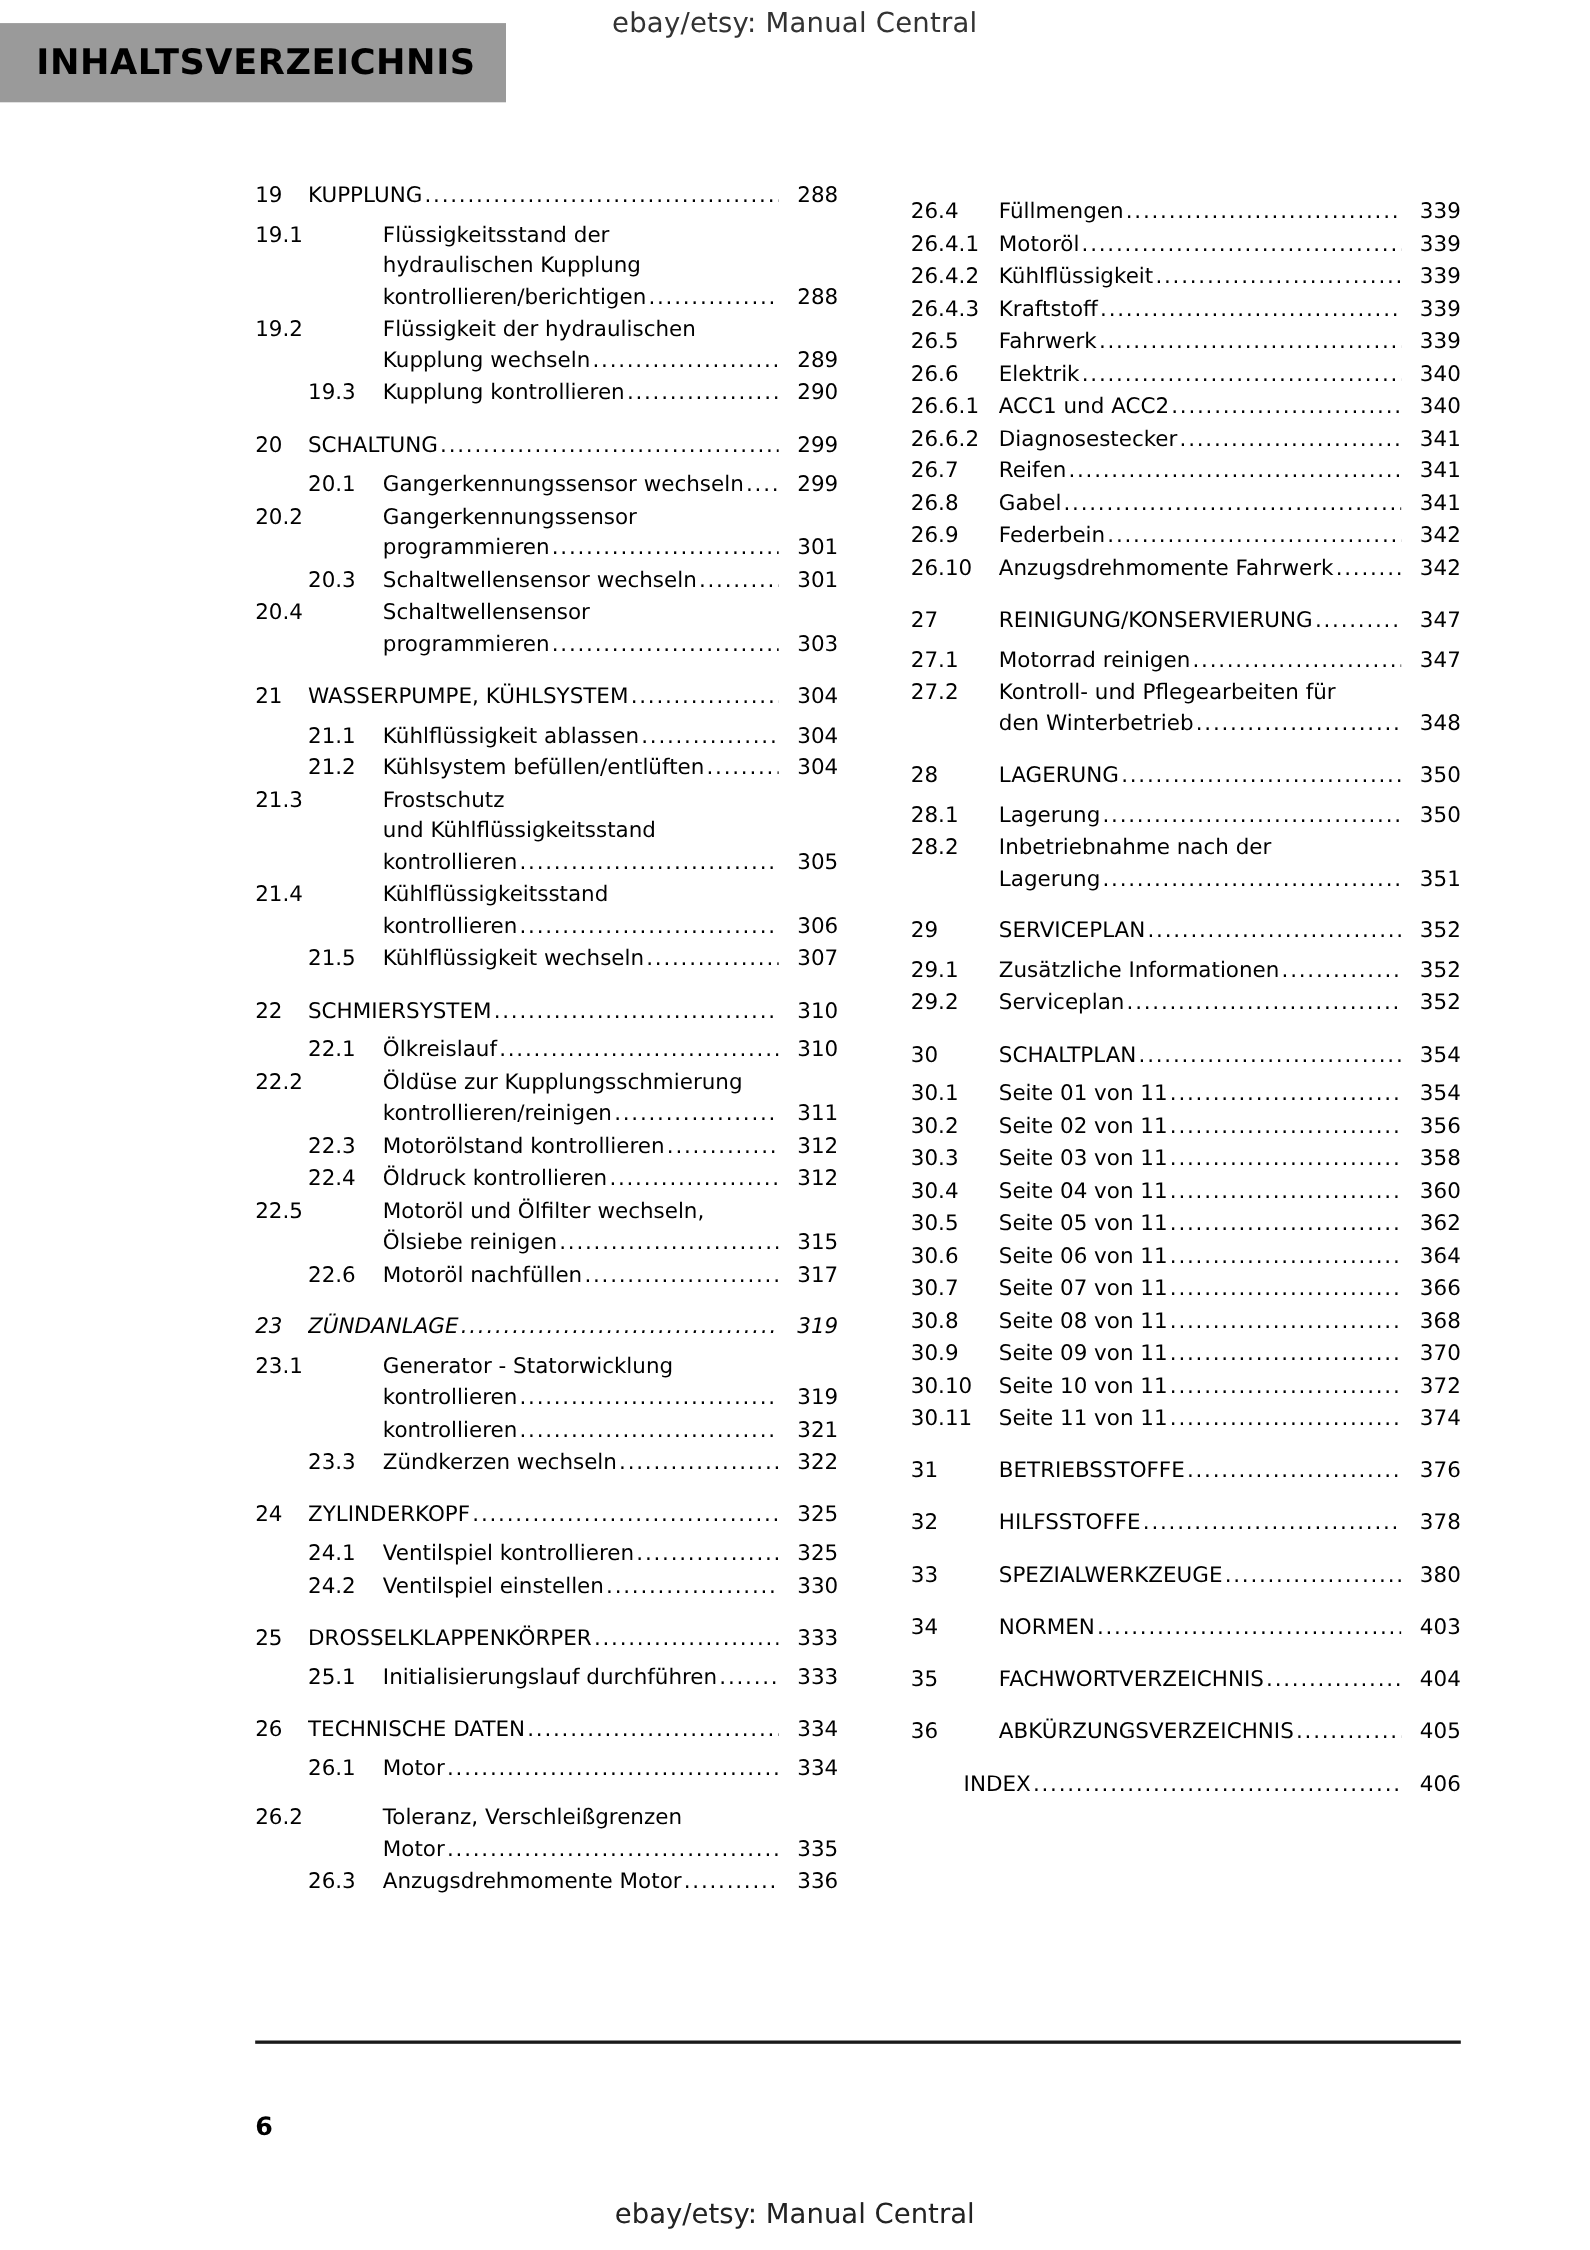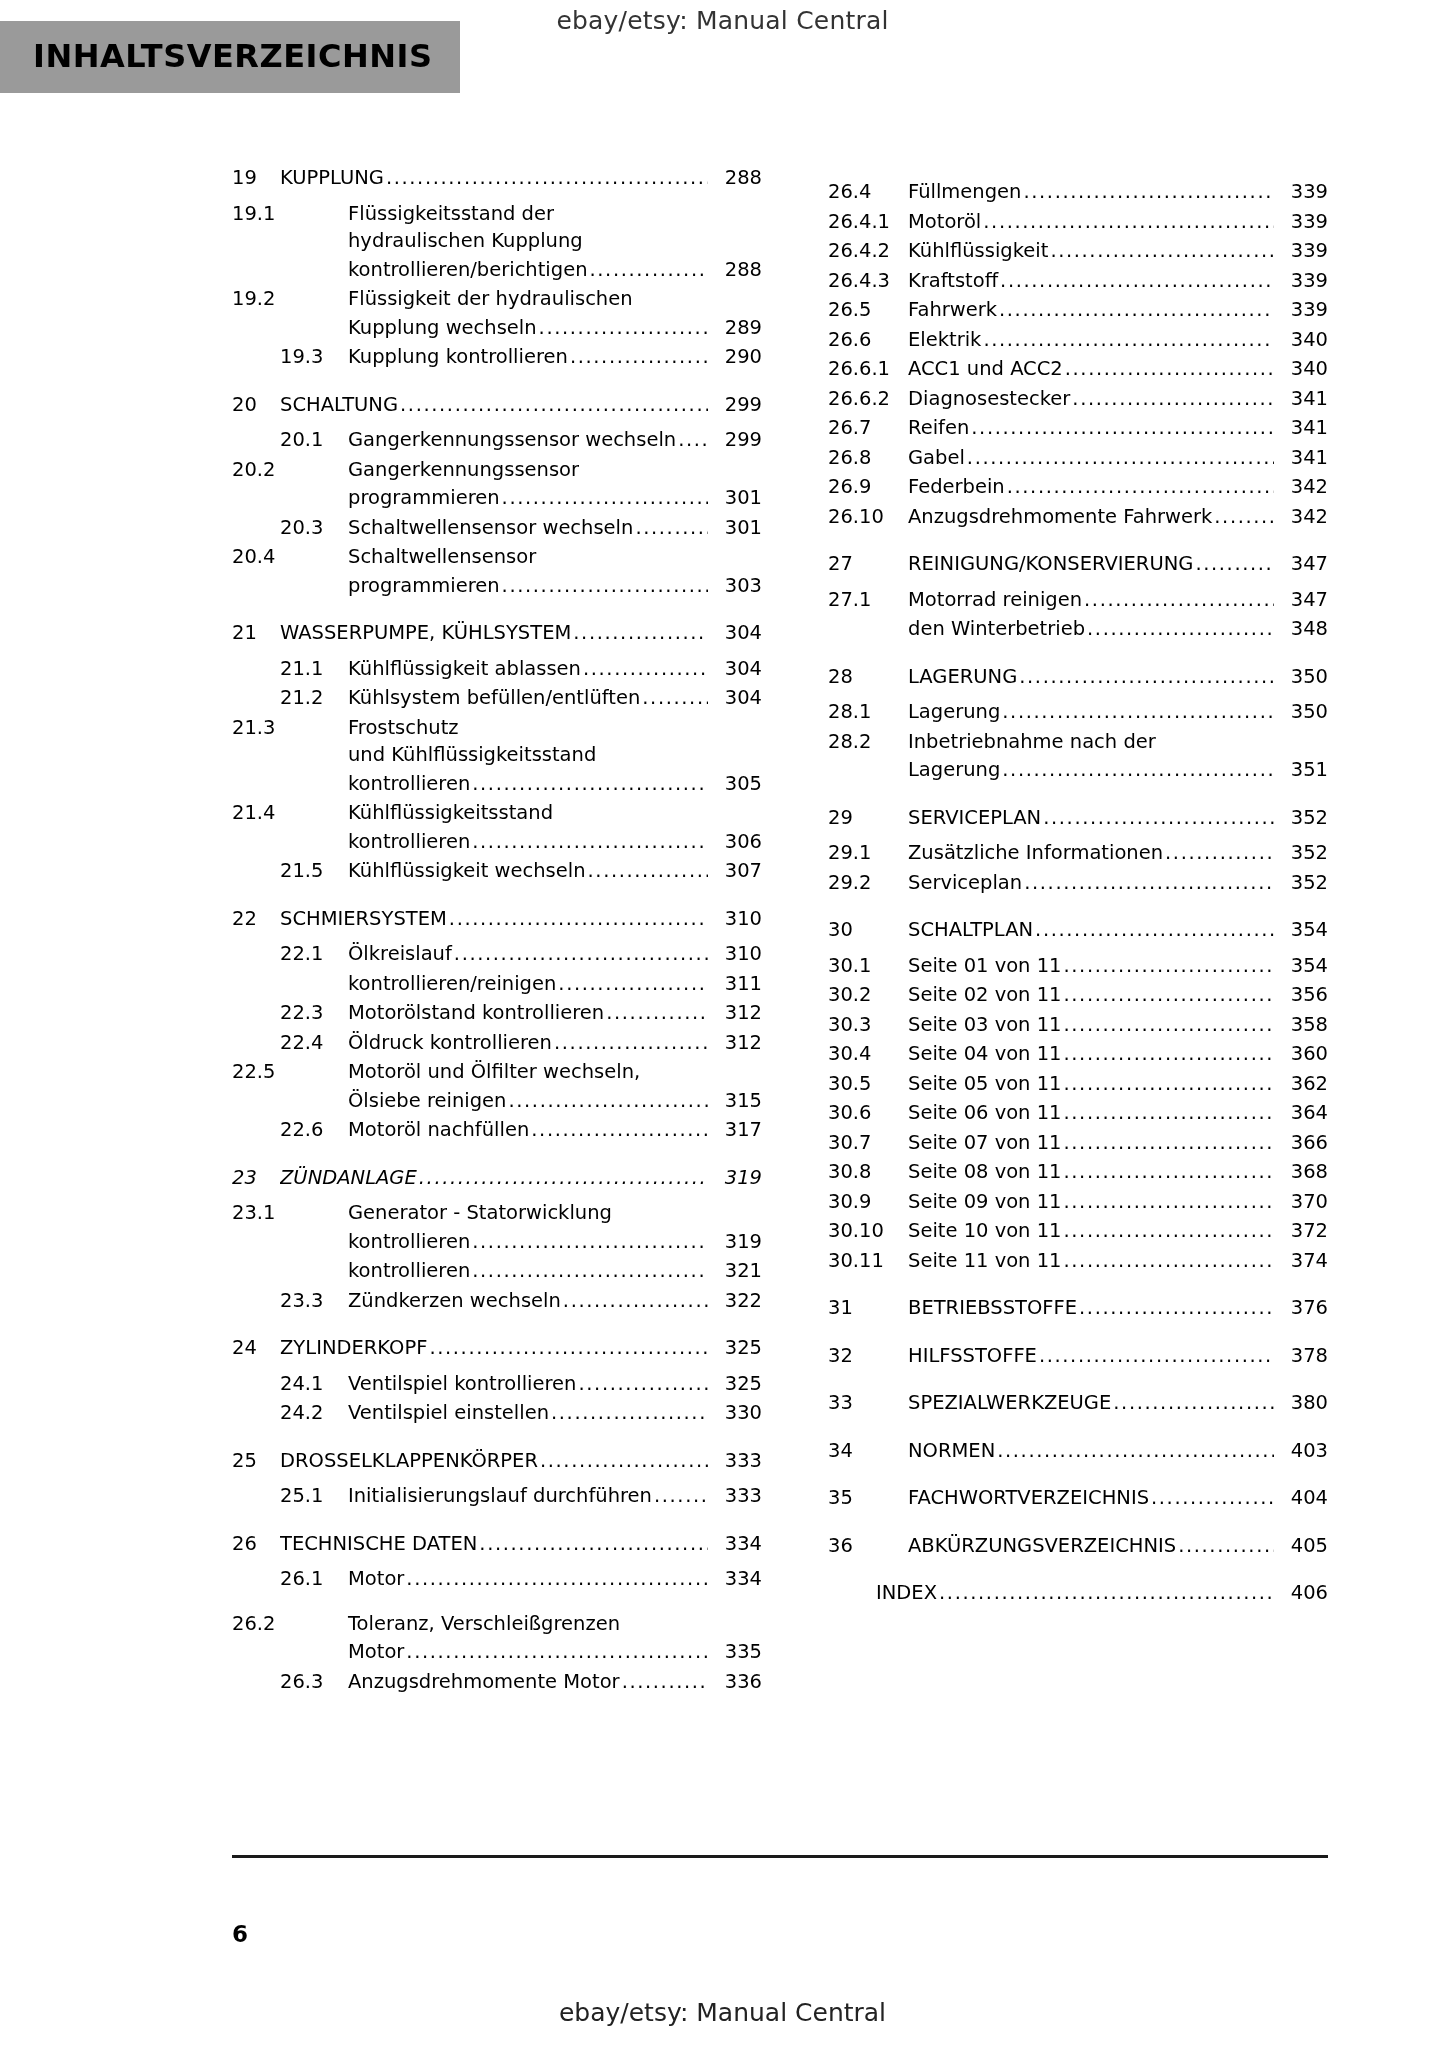--- a/index.html
+++ b/index.html
@@ -347,20 +347,24 @@
         <div class="row sub">
           <span class="num num-sub">22.1</span>
           <span class="txtwrap">
             <span class="txt">Ölkreislauf</span>
             <span class="dots">................................................................................</span>
           </span>
           <span class="page">310</span>
         </div>
       </div>
       <div style="margin-top: 2px;">
+        <div class="cont">
+          <span class="pad-sub" style="display: inline-block;">22.2</span>
+          <span class="txt">Öldüse zur Kupplungsschmierung</span>
+        </div>
         <div class="row sub">
           <span class="num num-sub"></span>
           <span class="txtwrap">
             <span class="txt">kontrollieren/reinigen</span>
             <span class="dots">................................................................................</span>
           </span>
           <span class="page">311</span>
         </div>
       </div>
       <div style="margin-top: 2px;">
@@ -681,20 +685,24 @@
         <div class="row sub">
           <span class="num num-sub-r">27.1</span>
           <span class="txtwrap">
             <span class="txt">Motorrad reinigen</span>
             <span class="dots">................................................................................</span>
           </span>
           <span class="page">347</span>
         </div>
       </div>
       <div style="margin-top: 2px;">
+        <div class="cont">
+          <span class="pad-sub-r" style="display: inline-block;">27.2</span>
+          <span class="txt">Kontroll- und Pflegearbeiten für</span>
+        </div>
         <div class="row sub">
           <span class="num num-sub-r"></span>
           <span class="txtwrap">
             <span class="txt">den Winterbetrieb</span>
             <span class="dots">................................................................................</span>
           </span>
           <span class="page">348</span>
         </div>
       </div>
       <div style="margin-top: 20px; margin-bottom: 8px;">

